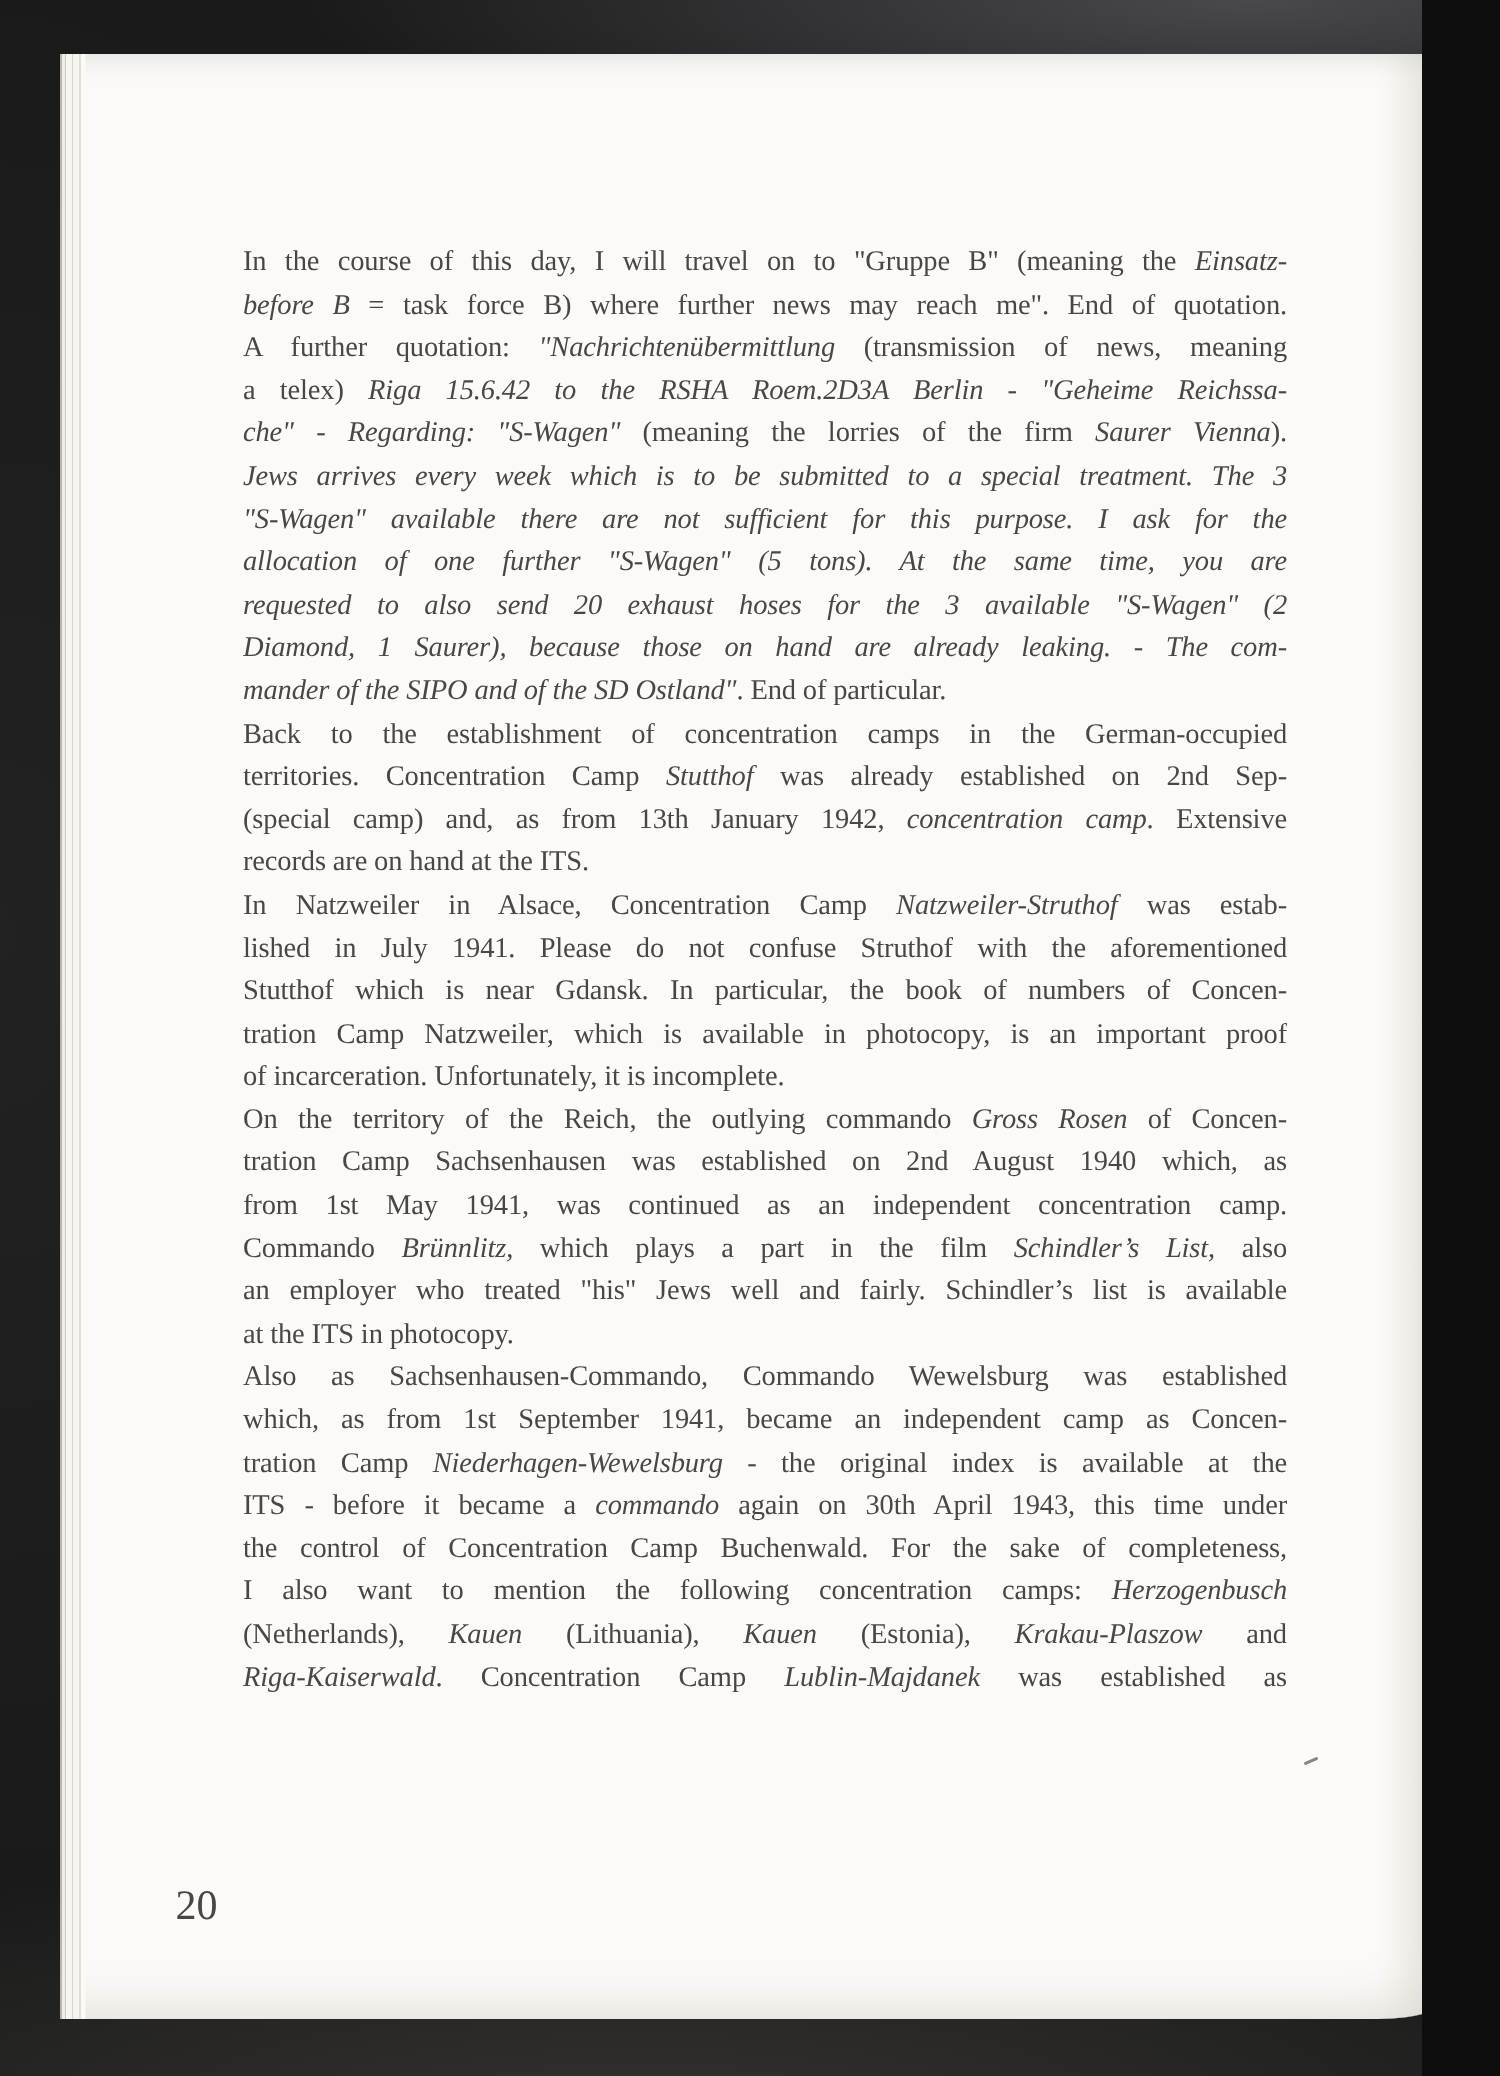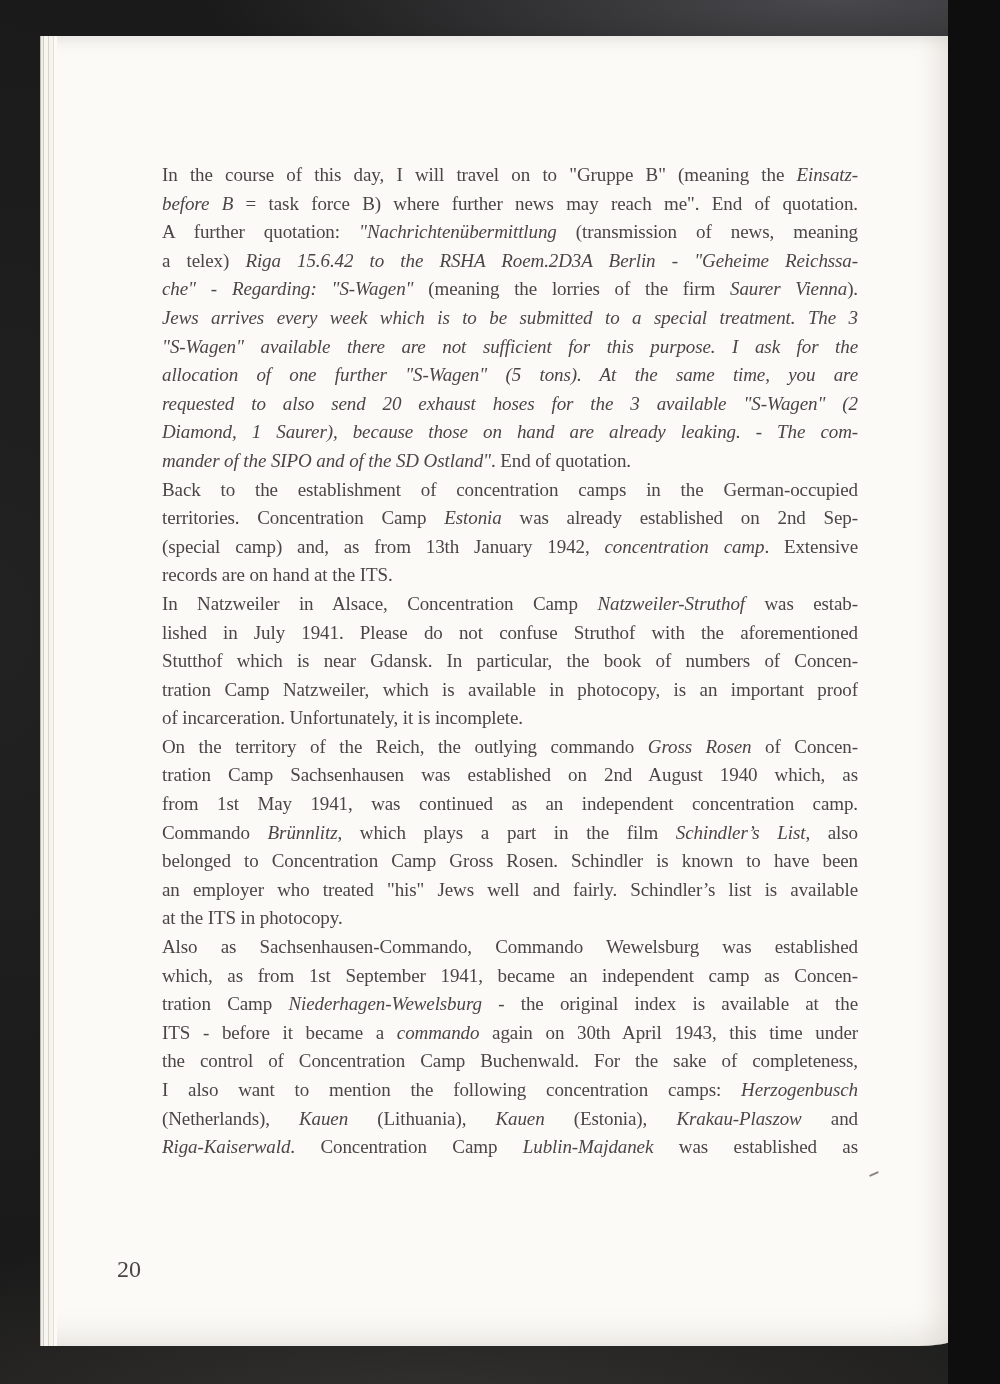--- a/index.html
+++ b/index.html
@@ -74,21 +74,21 @@
     overflow: hidden;
     text-align: justify;
   }
   .line.just {
     text-align-last: justify;
   }
   .it { font-style: italic; }
   .page-number {
     position: absolute;
     left: 117px; top: 1257px;
-    font-size: 24px;
+    font-size: 28px;
     line-height: 1;
     color: #4b4547;
   }
   .margin-mark {
     position: absolute;
     left: 869px; top: 1173px;
     width: 10px; height: 2px;
     background: #8a8481;
     border-radius: 1px;
     transform: rotate(-24deg);
@@ -107,35 +107,34 @@
       <div class="line just"><span>In the course of this day, I will travel on to "Gruppe B" (meaning the </span><span class="it">Einsatz-</span></div>
       <div class="line just"><span class="it">before B</span><span> = task force B) where further news may reach me". End of quotation.</span></div>
       <div class="line just"><span>A further quotation: </span><span class="it">"Nachrichtenübermittlung</span><span> (transmission of news, meaning</span></div>
       <div class="line just"><span>a telex) </span><span class="it">Riga 15.6.42 to the RSHA Roem.2D3A Berlin - "Geheime Reichssa-</span></div>
       <div class="line just"><span class="it">che" - Regarding: "S-Wagen"</span><span> (meaning the lorries of the firm </span><span class="it">Saurer Vienna</span><span>).</span></div>
       <div class="line just"><span class="it">Jews arrives every week which is to be submitted to a special treatment. The 3</span></div>
       <div class="line just"><span class="it">"S-Wagen" available there are not sufficient for this purpose. I ask for the</span></div>
       <div class="line just"><span class="it">allocation of one further "S-Wagen" (5 tons). At the same time, you are</span></div>
       <div class="line just"><span class="it">requested to also send 20 exhaust hoses for the 3 available "S-Wagen" (2</span></div>
       <div class="line just"><span class="it">Diamond, 1 Saurer), because those on hand are already leaking. - The com-</span></div>
-      <div class="line"><span class="it">mander of the SIPO and of the SD Ostland"</span><span>. End of quotation.</span></div>
+      <div class="line"><span class="it">mander of the SIPO and of the SD Ostland"</span><span>. End of particular.</span></div>
       <div class="line just"><span>Back to the establishment of concentration camps in the German-occupied</span></div>
-      <div class="line just"><span>territories. Concentration Camp </span><span class="it">Estonia</span><span> was already established on 2nd Sep-</span></div>
+      <div class="line just"><span>territories. Concentration Camp </span><span class="it">Stutthof</span><span> was already established on 2nd Sep-</span></div>
       <div class="line just"><span>(special camp) and, as from 13th January 1942, </span><span class="it">concentration camp</span><span>. Extensive</span></div>
       <div class="line"><span>records are on hand at the ITS.</span></div>
       <div class="line just"><span>In Natzweiler in Alsace, Concentration Camp </span><span class="it">Natzweiler-Struthof</span><span> was estab-</span></div>
       <div class="line just"><span>lished in July 1941. Please do not confuse Struthof with the aforementioned</span></div>
       <div class="line just"><span>Stutthof which is near Gdansk. In particular, the book of numbers of Concen-</span></div>
       <div class="line just"><span>tration Camp Natzweiler, which is available in photocopy, is an important proof</span></div>
       <div class="line"><span>of incarceration. Unfortunately, it is incomplete.</span></div>
       <div class="line just"><span>On the territory of the Reich, the outlying commando </span><span class="it">Gross Rosen</span><span> of Concen-</span></div>
       <div class="line just"><span>tration Camp Sachsenhausen was established on 2nd August 1940 which, as</span></div>
       <div class="line just"><span>from 1st May 1941, was continued as an independent concentration camp.</span></div>
       <div class="line just"><span>Commando </span><span class="it">Brünnlitz</span><span>, which plays a part in the film </span><span class="it">Schindler’s List</span><span>, also</span></div>
-      <div class="line just"><span>belonged to Concentration Camp Gross Rosen. Schindler is known to have been</span></div>
       <div class="line just"><span>an employer who treated "his" Jews well and fairly. Schindler’s list is available</span></div>
       <div class="line"><span>at the ITS in photocopy.</span></div>
       <div class="line just"><span>Also as Sachsenhausen-Commando, Commando Wewelsburg was established</span></div>
       <div class="line just"><span>which, as from 1st September 1941, became an independent camp as Concen-</span></div>
       <div class="line just"><span>tration Camp </span><span class="it">Niederhagen-Wewelsburg</span><span> - the original index is available at the</span></div>
       <div class="line just"><span>ITS - before it became a </span><span class="it">commando</span><span> again on 30th April 1943, this time under</span></div>
       <div class="line just"><span>the control of Concentration Camp Buchenwald. For the sake of completeness,</span></div>
       <div class="line just"><span>I also want to mention the following concentration camps: </span><span class="it">Herzogenbusch</span></div>
       <div class="line just"><span>(Netherlands), </span><span class="it">Kauen</span><span> (Lithuania), </span><span class="it">Kauen</span><span> (Estonia), </span><span class="it">Krakau-Plaszow</span><span> and</span></div>
       <div class="line just"><span class="it">Riga-Kaiserwald</span><span>. Concentration Camp </span><span class="it">Lublin-Majdanek</span><span> was established as</span></div>

